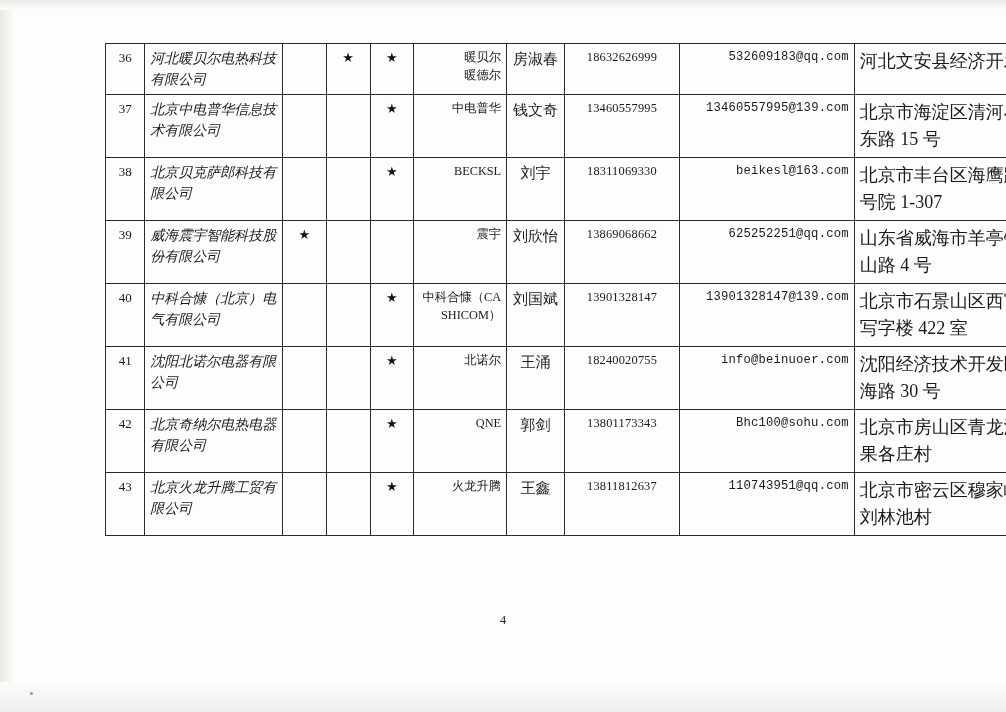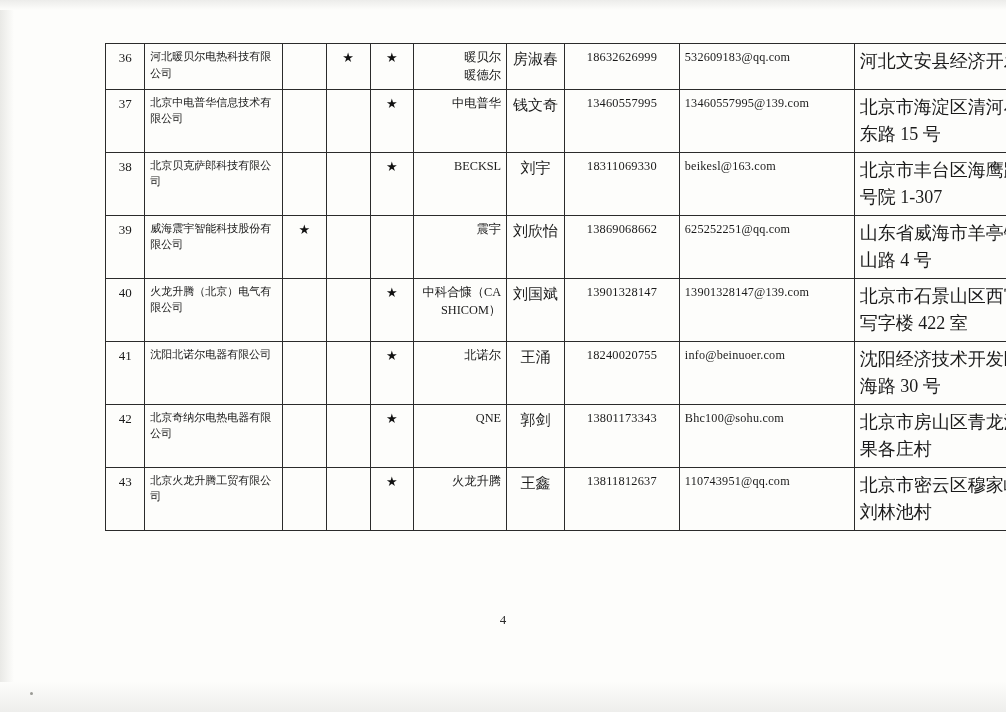--- a/index.html
+++ b/index.html
@@ -76,21 +76,22 @@
   col.c-phone  { width: 105px; }
   col.c-email  { width: 160px; }
   col.c-addr   { width: 185px; }
 
   .cell-no {
     text-align: center;
     font-size: 13px;
     font-family: "Liberation Serif", serif;
   }
   .cell-name {
-    font-size: 11px;
+    font-size: 14px;
+    font-style: italic;
   }
   .cell-star {
     text-align: center;
     vertical-align: middle;
     font-size: 13px;
     color: #111;
   }
   .cell-brand {
     text-align: right;
     font-size: 12.3px;
@@ -99,23 +100,23 @@
     text-align: center;
     font-size: 15px;
   }
   .cell-phone {
     text-align: center;
     font-size: 12.4px;
     font-family: "Liberation Serif", serif;
     letter-spacing: 0.2px;
   }
   .cell-email {
-    text-align: left;
+    text-align: right;
     font-size: 12.2px;
-    font-family: Liberation Serif, serif;
+    font-family: Liberation Mono, monospace;
     letter-spacing: 0.2px;
   }
   .cell-addr {
     font-size: 18px;
   }
   .page-number {
     position: absolute;
     left: 0;
     top: 612px;
     width: 1006px;
@@ -194,21 +195,21 @@
         <td class="cell-star"></td>
         <td class="cell-star"></td>
         <td class="cell-brand">震宇</td>
         <td class="cell-person mid">刘欣怡</td>
         <td class="cell-phone mid">13869068662</td>
         <td class="cell-email mid">625252251@qq.com</td>
         <td class="cell-addr">山东省威海市羊亭镇景山路 4 号</td>
       </tr>
       <tr>
         <td class="cell-no mid">40</td>
-        <td class="cell-name">火龙升腾（北京）电气有限公司</td>
+        <td class="cell-name">中科合慷（北京）电气有限公司</td>
         <td class="cell-star"></td>
         <td class="cell-star"></td>
         <td class="cell-star">★</td>
         <td class="cell-brand">中科合慷（CASHICOM）</td>
         <td class="cell-person mid">刘国斌</td>
         <td class="cell-phone mid">13901328147</td>
         <td class="cell-email mid">13901328147@139.com</td>
         <td class="cell-addr">北京市石景山区西富港写字楼 422 室</td>
       </tr>
       <tr>

